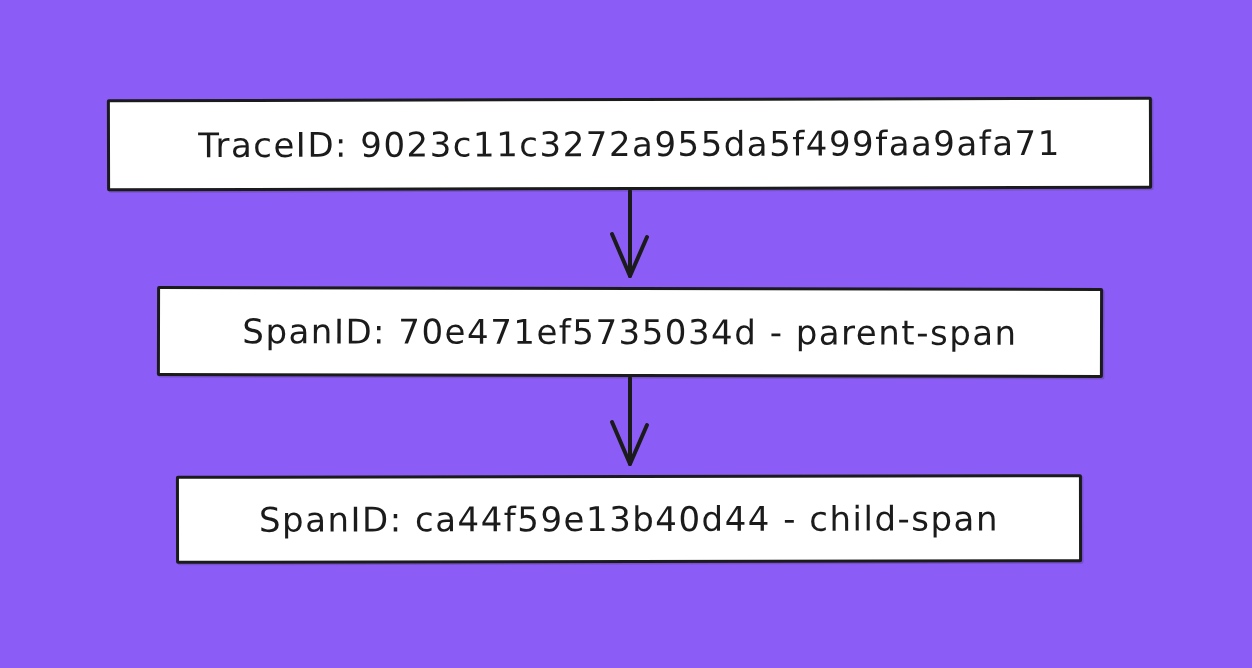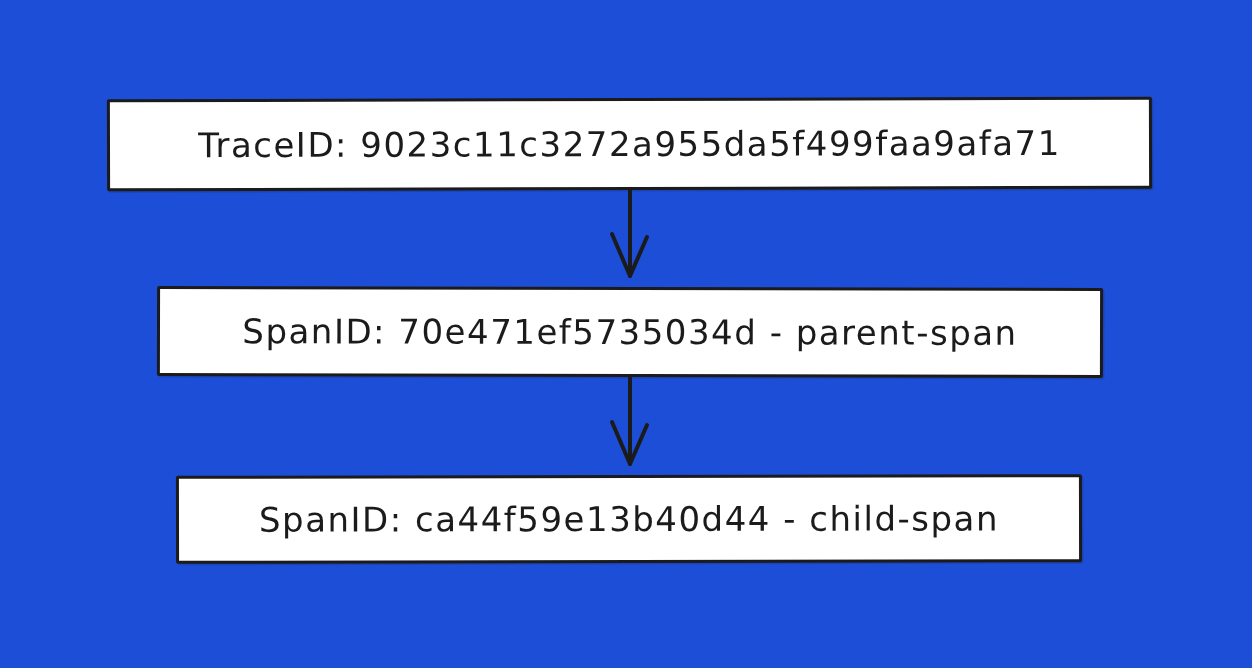--- a/index.html
+++ b/index.html
@@ -7,21 +7,21 @@
   body {
     font-family: "DejaVu Sans", "Liberation Sans", sans-serif;
     width: 1252px;
     height: 668px;
     position: relative;
     overflow: hidden;
   }
   .canvas {
     position: absolute;
     inset: 0;
-    background: #1d4ed8;
+    background: #8b5cf6;
   }
   .node {
     position: absolute;
     display: flex;
     align-items: center;
     justify-content: center;
     background: #ffffff;
     border: 3.5px solid #1b1b1b;
     border-radius: 2px;
     box-shadow: 1.5px 1.5px 0 0 rgba(27,27,27,0.18);

